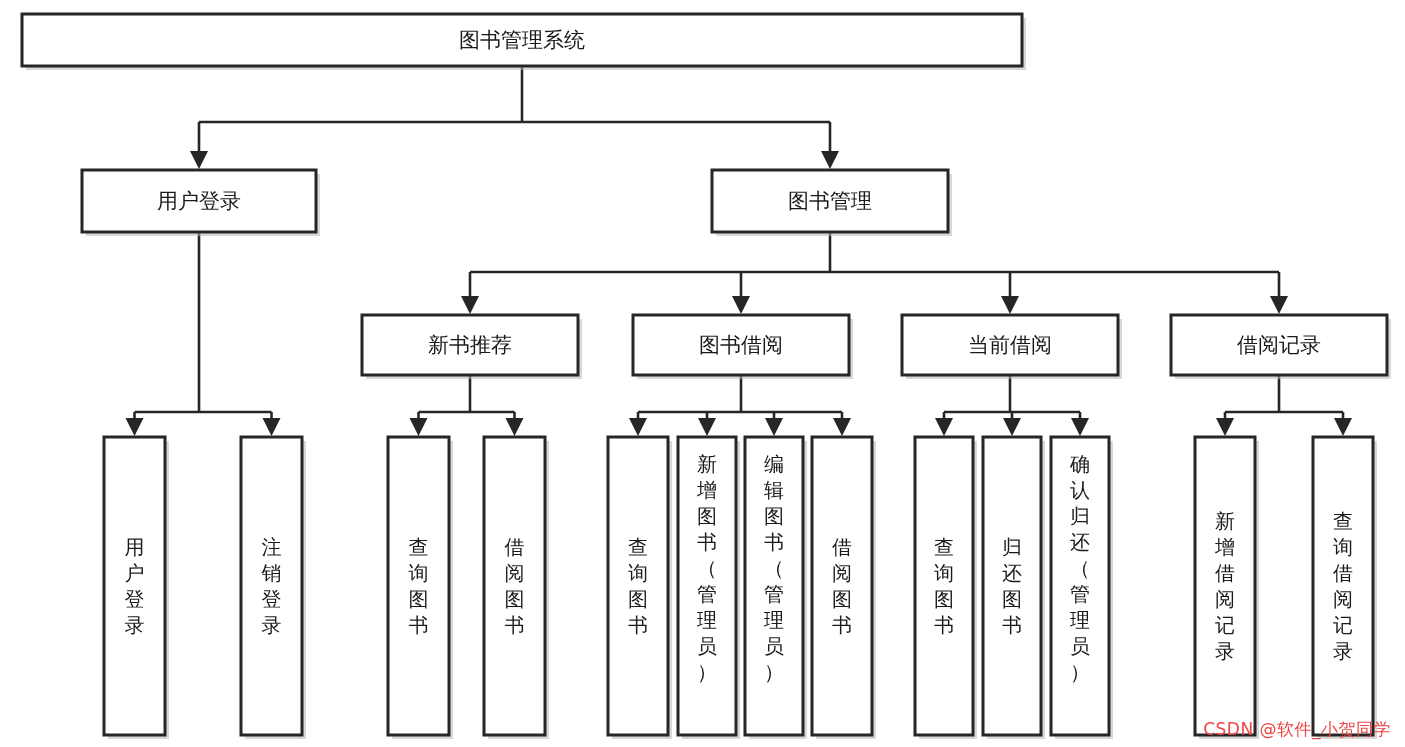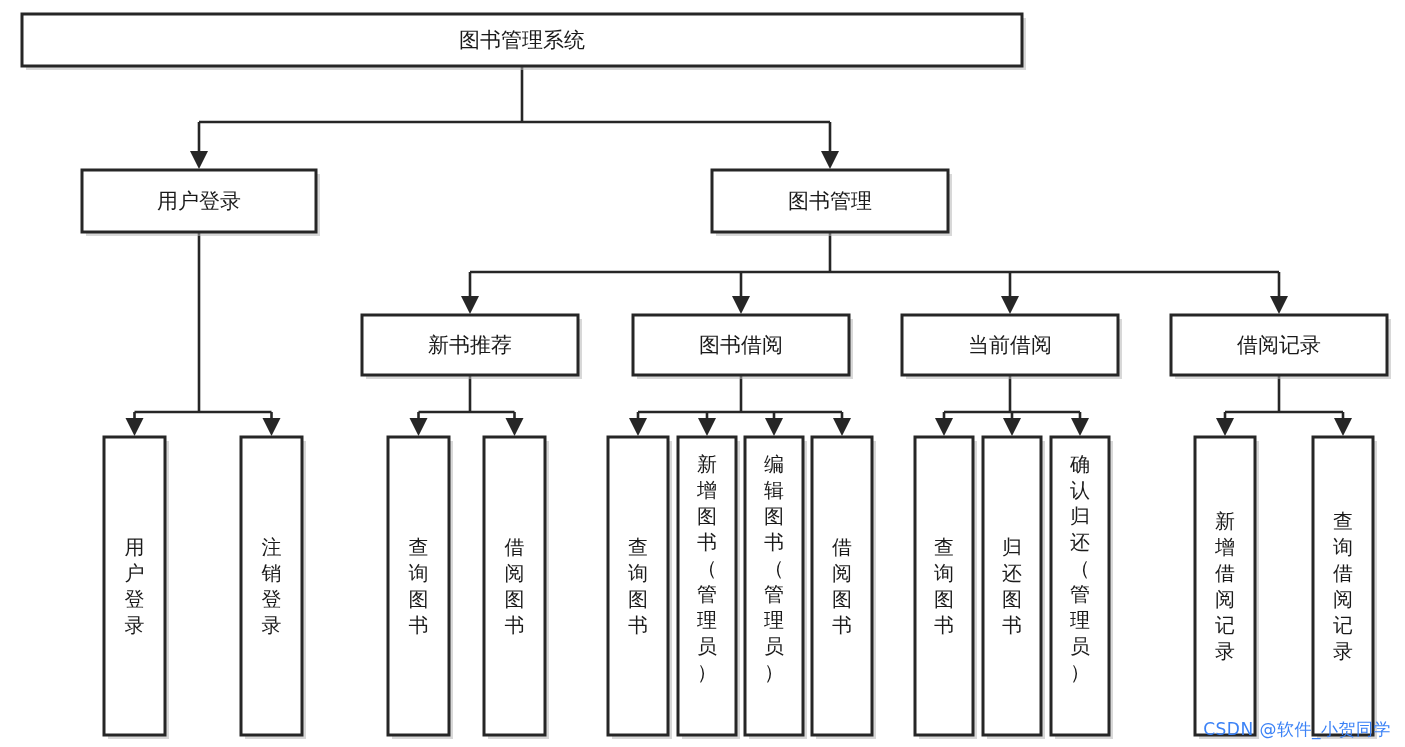--- a/index.html
+++ b/index.html
@@ -58,21 +58,21 @@
     font-size: 20px;
     fill: #1a1a1a;
     text-anchor: middle;
   }
   .watermark {
     position: absolute;
     right: 14px;
     bottom: 6px;
     font-family: "DejaVu Sans", "Liberation Sans", sans-serif;
     font-size: 17px;
-    color: #3b82f6;
+    color: #ef4444;
     letter-spacing: 0.5px;
     user-select: none;
   }
 </style>
 </head>
 <body>
 
 <div id="diagram-root">
 
   <svg id="flow" viewBox="0 0 1405 747" xmlns="http://www.w3.org/2000/svg">

